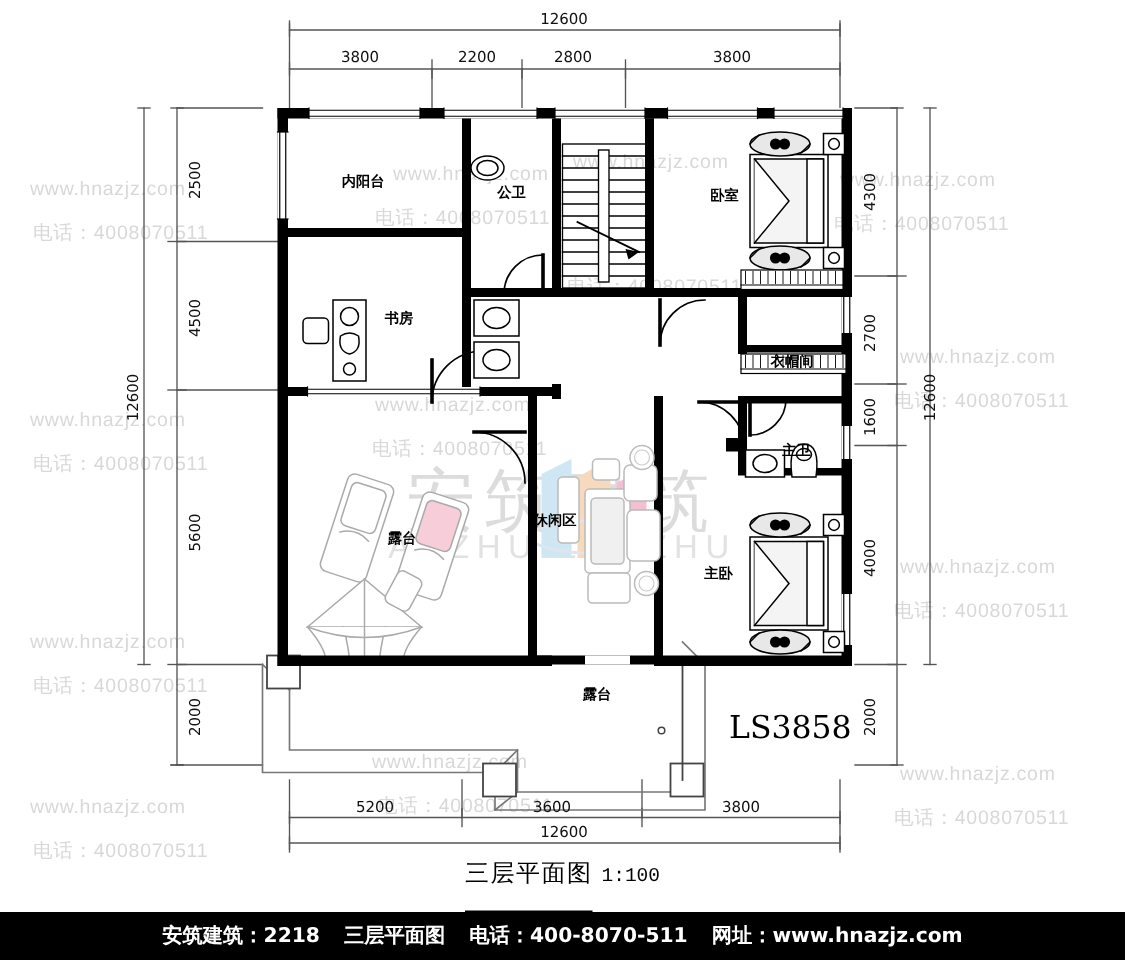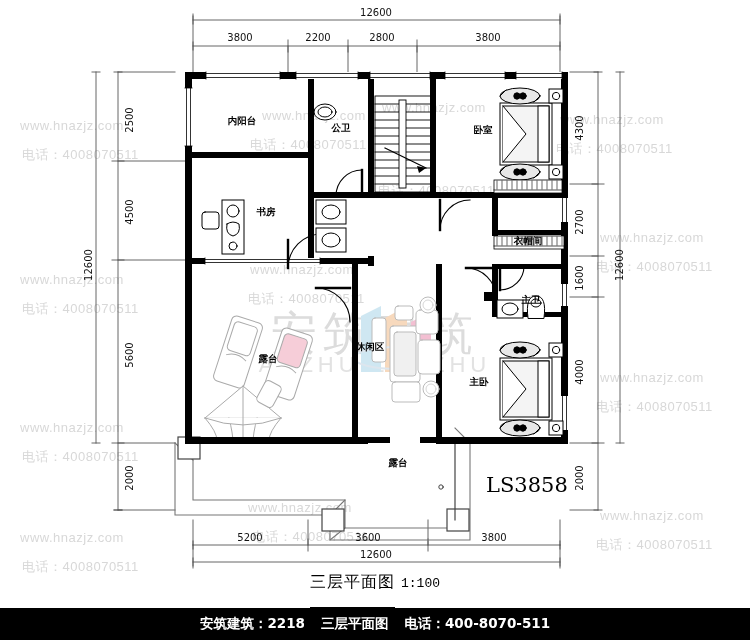--- a/index.html
+++ b/index.html
@@ -523,15 +523,16 @@
   </div>
 
   <div class="ttl">
     <span class="t1">三层平面图</span><span class="t2">1:100</span>
   </div>
 
   <div id="footer">
     <span><span>安筑建筑：</span><span>2218</span></span>
     <span>三层平面图</span>
     <span><span>电话：</span><span>400-8070-511</span></span>
+    <span><span>网址：</span><span>www.hnazjz.com</span></span>
   </div>
 
 </div>
 
 </body></html>

